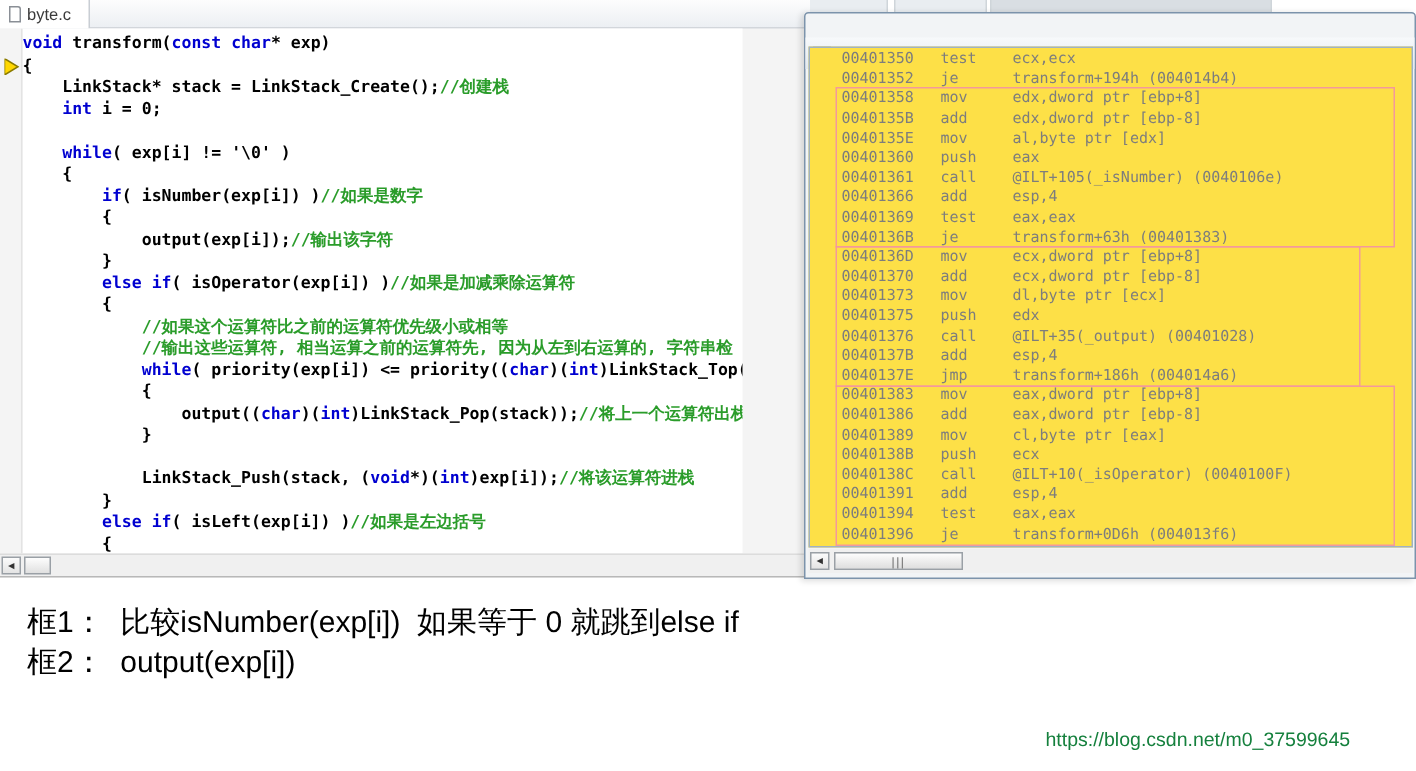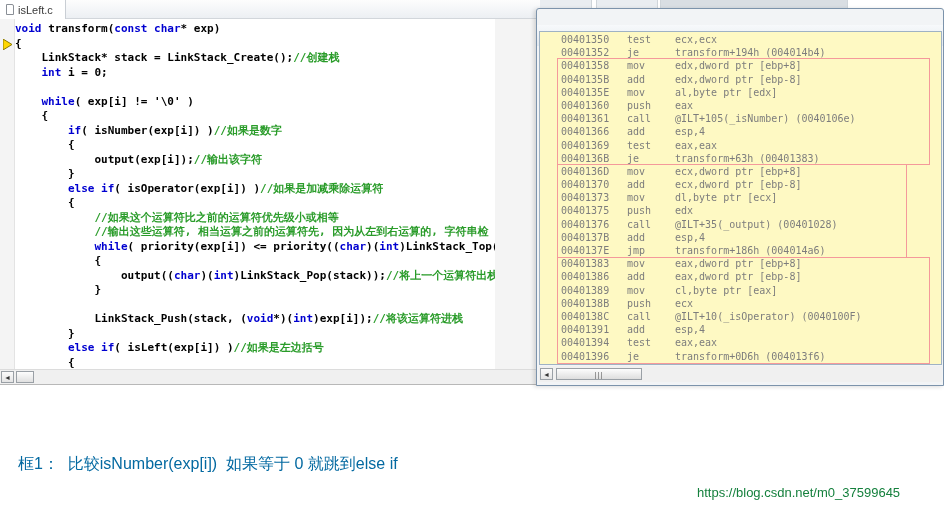--- a/index.html
+++ b/index.html
@@ -163,21 +163,21 @@
   .disasm-icon {
     width: 13px; height: 12px;
     position: relative;
     display: inline-block;
   }
 
   #disasm-body {
     position: absolute;
     left: 2px; top: 22px;
     width: 403px; height: 334px;
-    background: #fef9c3;
+    background: #fde047;
     border: 1px solid #9fb2c4;
     box-sizing: border-box;
     overflow: hidden;
   }
   #disasm-list {
     position: absolute;
     left: 0; top: 1px;
     width: 100%;
     font-family: "DejaVu Sans Mono", monospace;
     font-size: 10px;
@@ -241,25 +241,24 @@
   }
 
   
   #annotations {
     position: absolute;
     left: 18px; top: 402px;
     width: 560px;
   }
   #annotations .note {
     font-family: "Liberation Sans", sans-serif;
-    font-size: 16px;
-    color: #0369a1;
+    font-size: 20px;
+    color: #000000;
     line-height: 27px;
     white-space: pre;
-    margin-top: 48px;
   }
 
   #watermark {
     position: absolute;
     left: 697px; top: 485px;
     font-family: "Liberation Sans", sans-serif;
     font-size: 13px;
     color: #15803d;
   }
 </style>
@@ -268,21 +267,21 @@
 
 <div class="bg-tab" style="left:538px; width:52px;"></div>
 <div class="bg-tab" style="left:596px; width:60px;"></div>
 <div class="bg-tab" style="left:660px; width:186px; background:#d9dee3;"></div>
 
 <div id="editor-window">
 
   <div id="editor-tabstrip">
     <div id="editor-tab">
       <span class="doc-icon"></span>
-      <span class="tab-label">isLeft.c</span>
+      <span class="tab-label">byte.c</span>
     </div>
   </div>
 
   <div id="editor-body">
     <div id="editor-gutter">
       <div id="exec-arrow">
         <svg width="10" height="11" viewBox="0 0 10 11">
           <polygon points="0,0 0,11 9,5.5" fill="#ffd700" stroke="#8a7a00" stroke-width="1"></polygon>
         </svg>
       </div>

